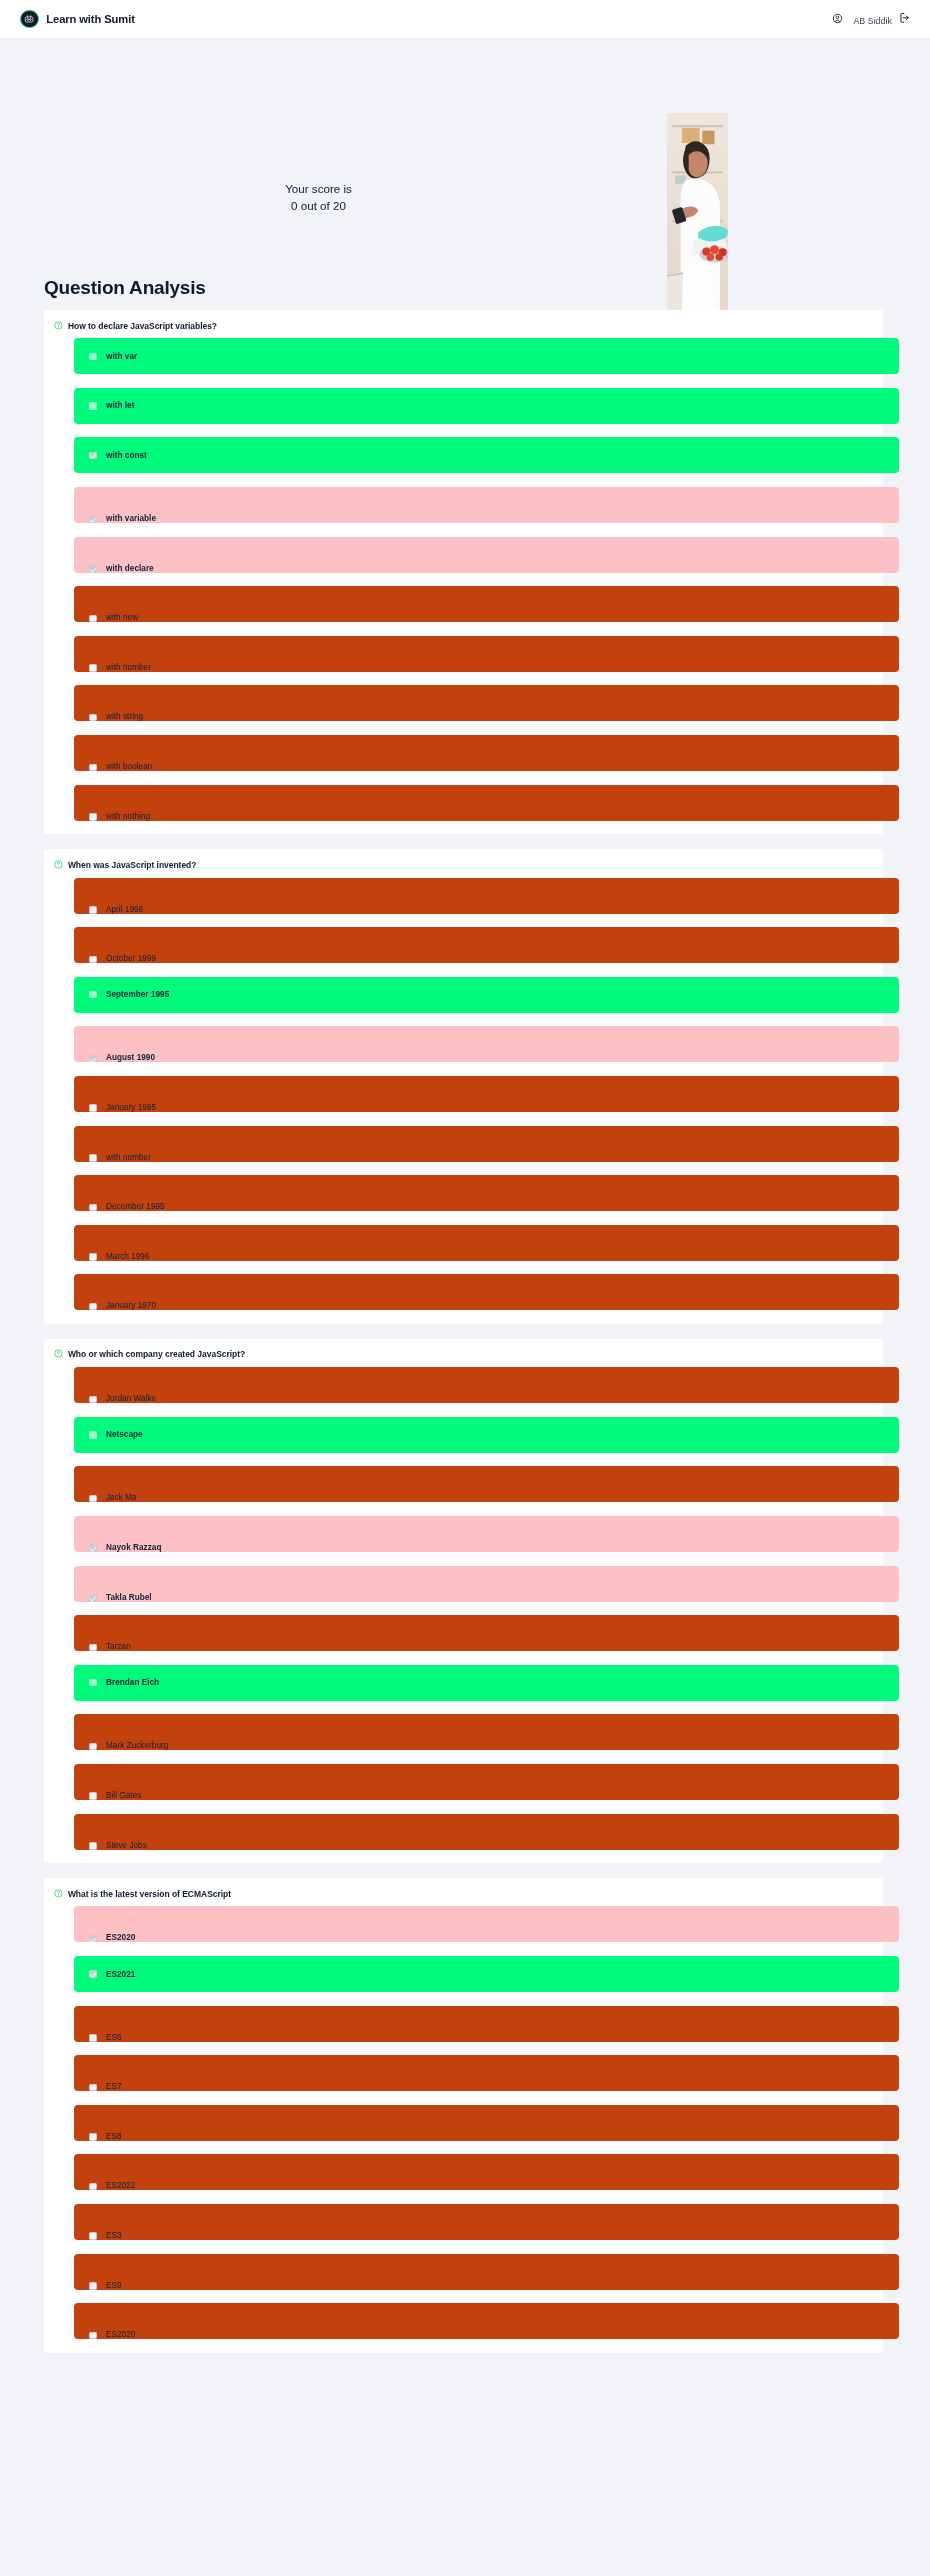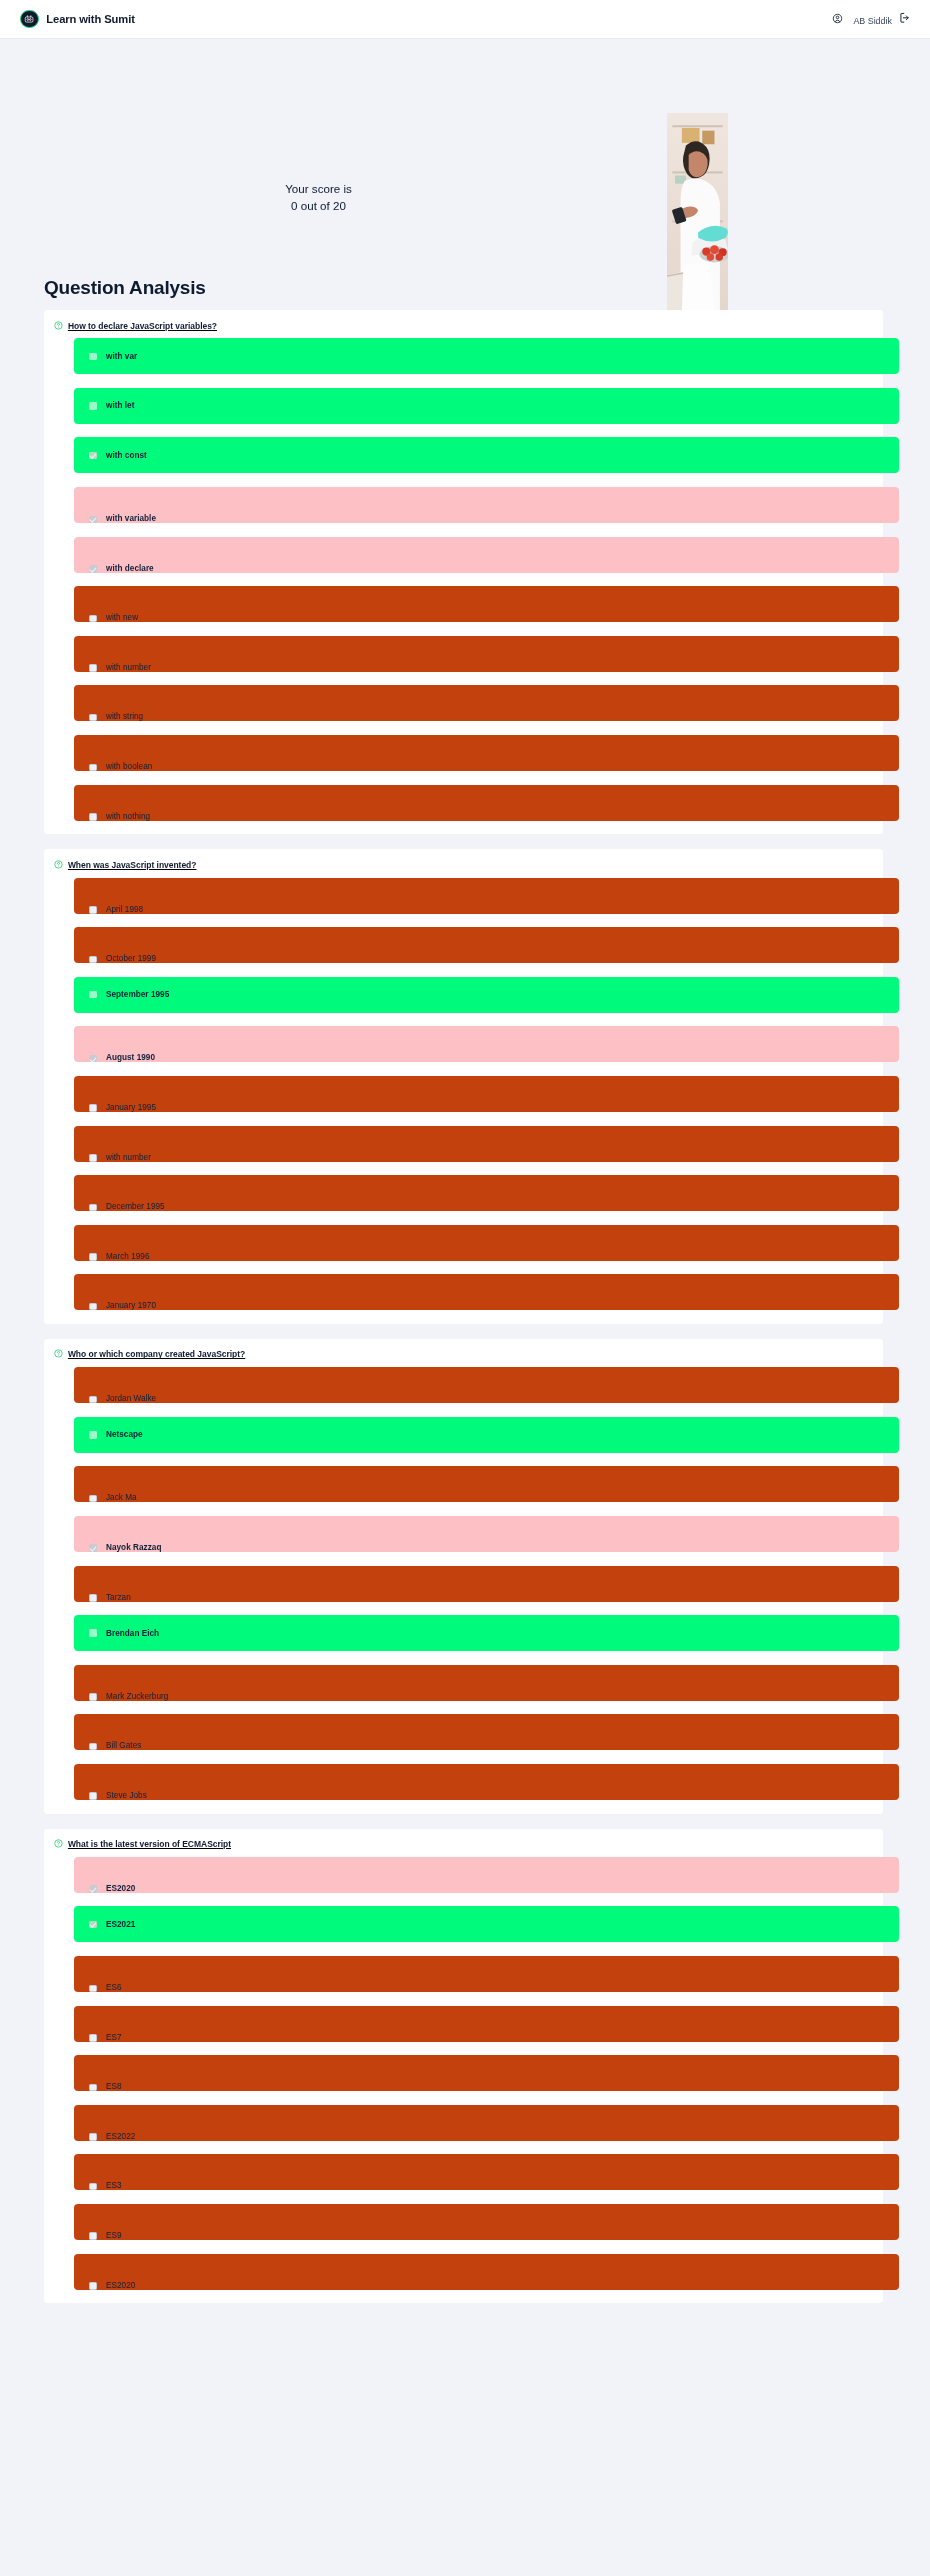--- a/index.html
+++ b/index.html
@@ -121,21 +121,20 @@
     border-radius: 3.4px;
     padding: 9.5px 0 13.6px 0;
     position: relative;
   }
 
   .question-head {
     display: flex;
     align-items: center;
     gap: 4.8px;
     padding: 0 0 6.8px 10.2px;
-    text-decoration: underline;
   }
 
   .q-icon { flex: 0 0 auto; display: block; }
 
   .question-text {
     font-size: 8.5px;
     font-weight: 700;
     color: #0d1a30;
     letter-spacing: -0.03px;
   }
@@ -402,20 +401,24 @@
           <span class="option-label">Netscape</span>
         </div>
         <div class="option neutral">
           <span class="box unchecked"></span>
           <span class="option-label">Jack Ma</span>
         </div>
         <div class="option wrong">
           <span class="box checked"></span>
           <span class="option-label">Nayok Razzaq</span>
         </div>
+        <div class="option wrong">
+          <span class="box checked"></span>
+          <span class="option-label">Takla Rubel</span>
+        </div>
         <div class="option neutral">
           <span class="box unchecked"></span>
           <span class="option-label">Tarzan</span>
         </div>
         <div class="option correct">
           <span class="box unchecked"></span>
           <span class="option-label">Brendan Eich</span>
         </div>
         <div class="option neutral">
           <span class="box unchecked"></span>

